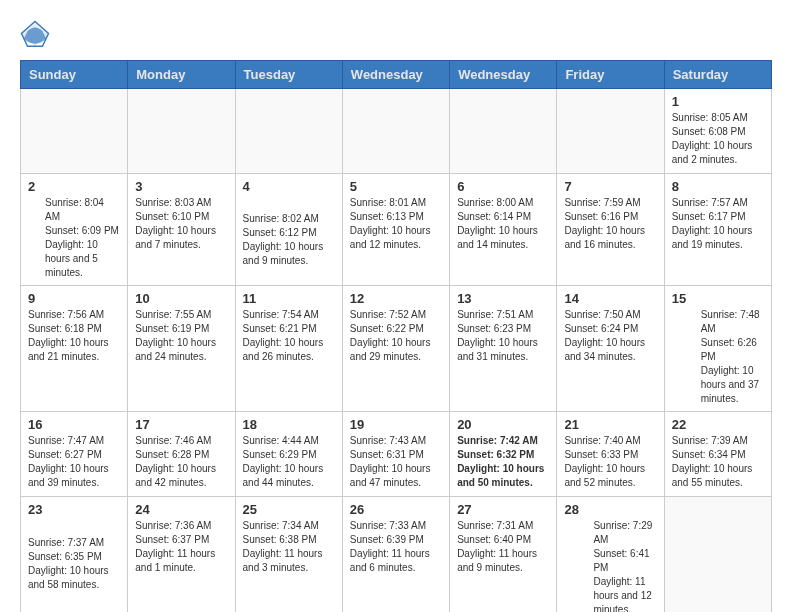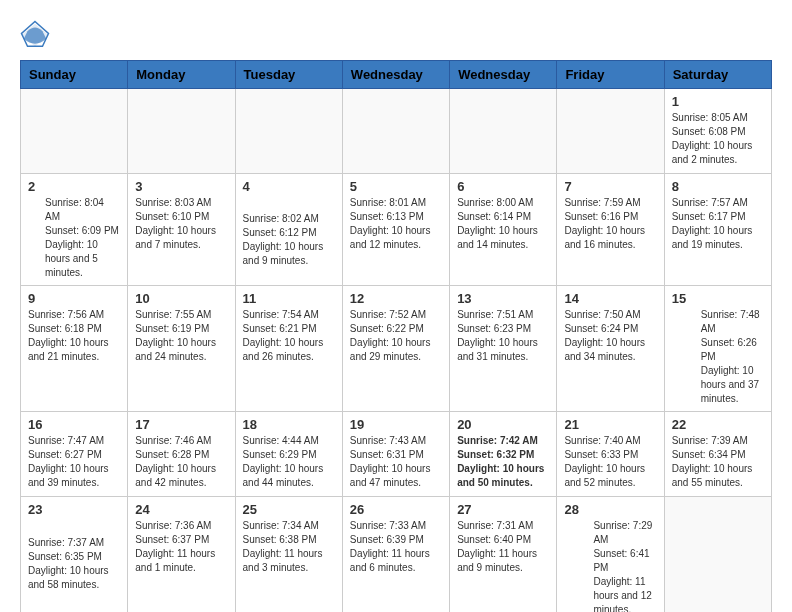--- a/index.html
+++ b/index.html
@@ -52,21 +52,21 @@
       font-size: 15px;
       color: #555;
     }
     .calendar {
       width: 100%;
       border-collapse: collapse;
       border: 1px solid #ccc;
     }
     .calendar th {
       background-color: #3a7abf;
-      color: #000000;
+      color: #e5e5e5;
       text-align: left;
       padding: 6px 8px;
       font-size: 13px;
       font-weight: bold;
       border: 1px solid #2a5a9f;
     }
     .calendar td {
       vertical-align: top;
       padding: 5px 7px;
       border: 1px solid #ccc;

